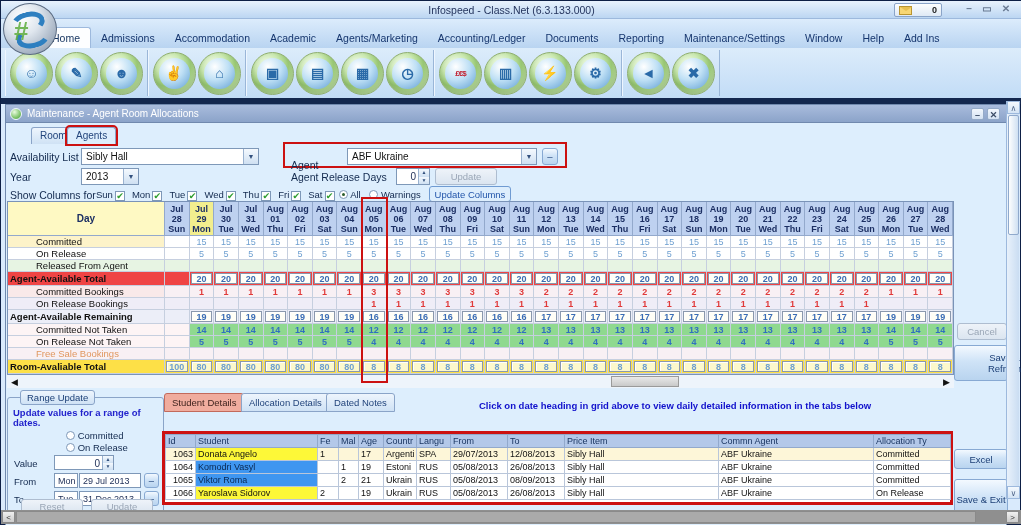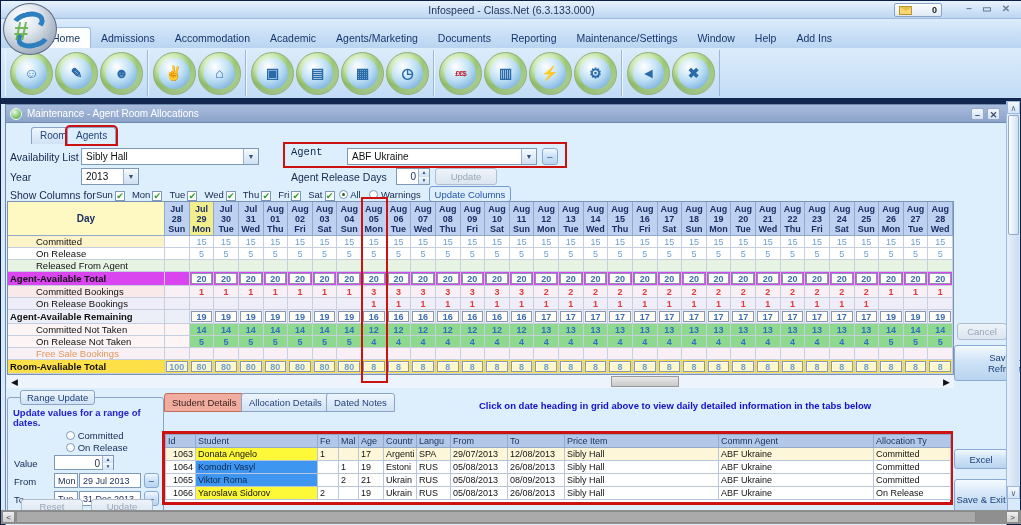--- a/index.html
+++ b/index.html
@@ -77,21 +77,21 @@
   #grid-header .gcell { height:34px; background:#bed1f0; color:#1c2f63; font-weight:bold; line-height:10px; flex-direction:column; border-right:1px solid #93a9cc; border-bottom:1px solid #93a9cc; font-size:9px; }
   #grid-header .day-head { background:#fef9c3; font-size:10px; }
   #grid-header .gcell.ylw { background:#f2ee8e; }
   .rlabel { justify-content:flex-start; padding-left:28px; color:#111; font-size:9.5px; }
   .rlabel.flush { padding-left:2px; font-weight:bold; }
   .h12 .gcell { height:12px; } .h14 .gcell { height:14px; }
   .val-blue { color:#6d9fd0; } .val-red { color:#e03a3a; font-weight:bold; }
   .boxed { background:#fffef6; border:1px solid #8a98ad; box-shadow:inset 1px 1px 0 #fff; color:#3a6cb5; font-weight:bold; margin:1px; height:calc(100% - 2px); width:calc(100% - 2px); display:flex; align-items:center; justify-content:center; }
   .row-committed .rlabel { background:#fdf3c9; }
   .row-released .gcell { background:#e7f4e3; }
-  .row-total-green .gcell { background:#d946ef; }
+  .row-total-green .gcell { background:#ef4444; }
   .row-bookings .rlabel { background:#f9e9e9; } .row-bookings .gcell { background:#f8f0f4; } .row-bookings .rlabel { background:#f9e9e9; }
   .row-bookings2 .rlabel { background:#f9e9e9; } .row-bookings2 .gcell { background:#efedf7; }
   .row-total-white .gcell { background:#eceef8; }
   .row-green .rlabel { background:#f9e9e9; } .row-green .gcell { background:#fdf4f5; }
   .row-green .gcell.gval { background:#8fd98f; color:#2f6fc0; font-weight:bold; }
   .row-free .rlabel { background:#f9e9e9; color:#e0975f; } .row-free .gcell { background:#f8f0f4; }
   .row-total-yellow .gcell { background:#fde047; }
   .row-total-yellow .boxed { background:#fcf8cc; color:#6d9fd0; }
   #aug05-box { position:absolute; border:2px solid #cc1111; pointer-events:none; z-index:9; }
 
@@ -154,20 +154,21 @@
     <div class="arc2"></div>
     <div class="hash">#</div>
   </div>
 
   <div id="menubar">
       <div class="menu-tab selected">Home</div>
       <div class="menu-tab">Admissions</div>
       <div class="menu-tab">Accommodation</div>
       <div class="menu-tab">Academic</div>
       <div class="menu-tab">Agents/Marketing</div>
+      <div class="menu-tab">Accounting/Ledger</div>
       <div class="menu-tab">Documents</div>
       <div class="menu-tab">Reporting</div>
       <div class="menu-tab">Maintenance/Settings</div>
       <div class="menu-tab">Window</div>
       <div class="menu-tab">Help</div>
       <div class="menu-tab">Add Ins</div>
     </div>
   <div id="toolbar">
       <div class="tb-group">
         <div class="tb-btn">
@@ -237,21 +238,21 @@
 
   <div class="pane-tab" style="left:30px; top:126px;">Rooms</div>
   <div class="pane-tab selected red-annot" style="left:66px; top:126px;">Agents</div>
 
   <span class="flabel" style="left:9px; top:150px;">Availability List</span>
   <div class="combo" style="left:80px; top:147px; width:178px;">
     <span class="cval">Sibly Hall</span>
     <span class="carr">▼</span>
   </div>
   <div class="red-annot" style="position:absolute; left:284px; top:143px; width:280px; height:22px; pointer-events:none;"></div>
-  <span class="flabel" style="left:290px; top:145px;font-family:Liberation Mono, monospace;">Agent</span>
+  <span class="flabel" style="left:290px; top:158px;">Agent</span>
   <div class="combo" style="left:346px; top:147px; width:190px;">
     <span class="cval">ABF Ukraine</span>
     <span class="carr">▼</span>
   </div>
   <div class="btn" style="left:541px; top:147px; width:16px; height:17px;">–</div>
 
   <span class="flabel" style="left:9px; top:170px;">Year</span>
   <div class="combo" style="left:80px; top:167px; width:58px;">
     <span class="cval">2013</span>
     <span class="carr">▼</span>

